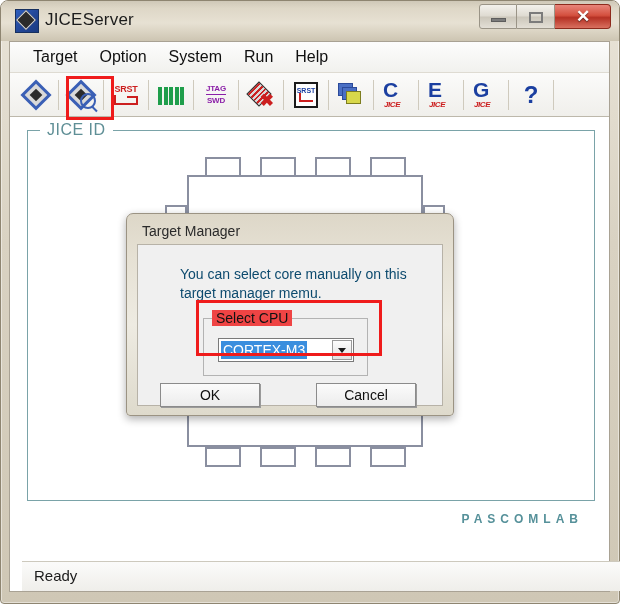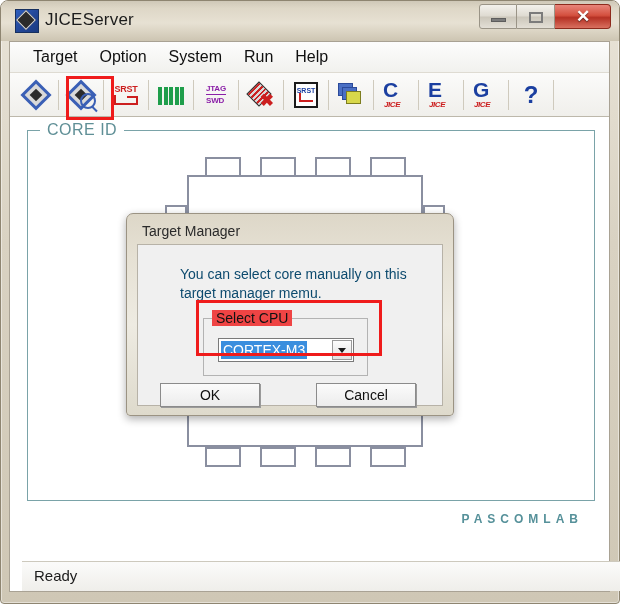--- a/index.html
+++ b/index.html
@@ -222,21 +222,21 @@
   }
 
   .pulse {
     width: 26px; height: 20px;
     display: flex; align-items: flex-end; justify-content: space-between;
   }
   .pulse span { display:block; width: 4px; height: 18px; background: #1f9e4b; }
 
   .jtag {
     font-size: 8px; font-weight: bold; color: #8b1fa8;
-    line-height: 9px; text-align: left; letter-spacing: -.2px;
+    line-height: 9px; text-align: center; letter-spacing: -.2px;
   }
   .jtag u { display: block; border-top: 1px solid #8b1fa8; margin: 1px 0; }
 
   .diamondx { position: relative; width: 26px; height: 24px; }
   .diamondx .dd {
     position: absolute; left: 2px; top: 2px;
     width: 18px; height: 18px;
     background: repeating-linear-gradient(90deg,#cc2222 0 2px,#d9d9d9 2px 4px);
     border: 1px solid #2b2b2b;
     transform: rotate(45deg);
@@ -649,21 +649,21 @@
       <div class="tb-btn">
         <div class="tb-ico">
           <span class="qmark">?</span>
         </div>
       </div>
       <div class="tb-sep"></div>
     </div>
 
     <div class="content">
       <div class="groupbox"></div>
-      <div class="groupbox-title">CORE ID</div>
+      <div class="groupbox-title">JICE ID</div>
 
       <div class="chip-wrap">
         <div class="pin top" style="left:40px;"></div>
         <div class="pin top" style="left:95px;"></div>
         <div class="pin top" style="left:150px;"></div>
         <div class="pin top" style="left:205px;"></div>
 
         <div class="pin bot" style="left:40px;"></div>
         <div class="pin bot" style="left:95px;"></div>
         <div class="pin bot" style="left:150px;"></div>

